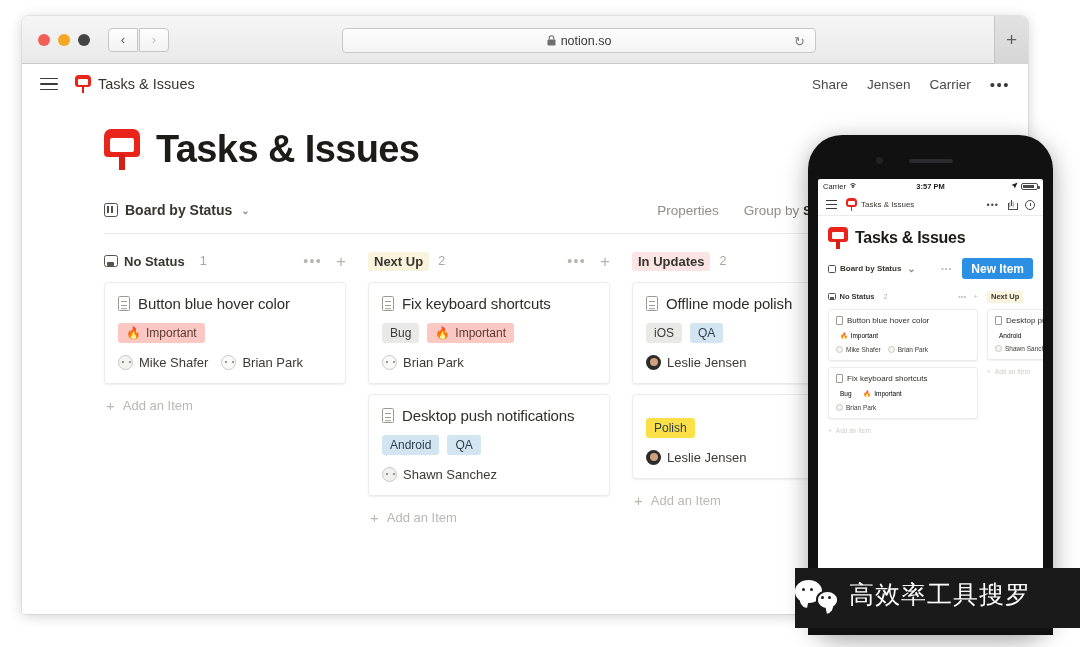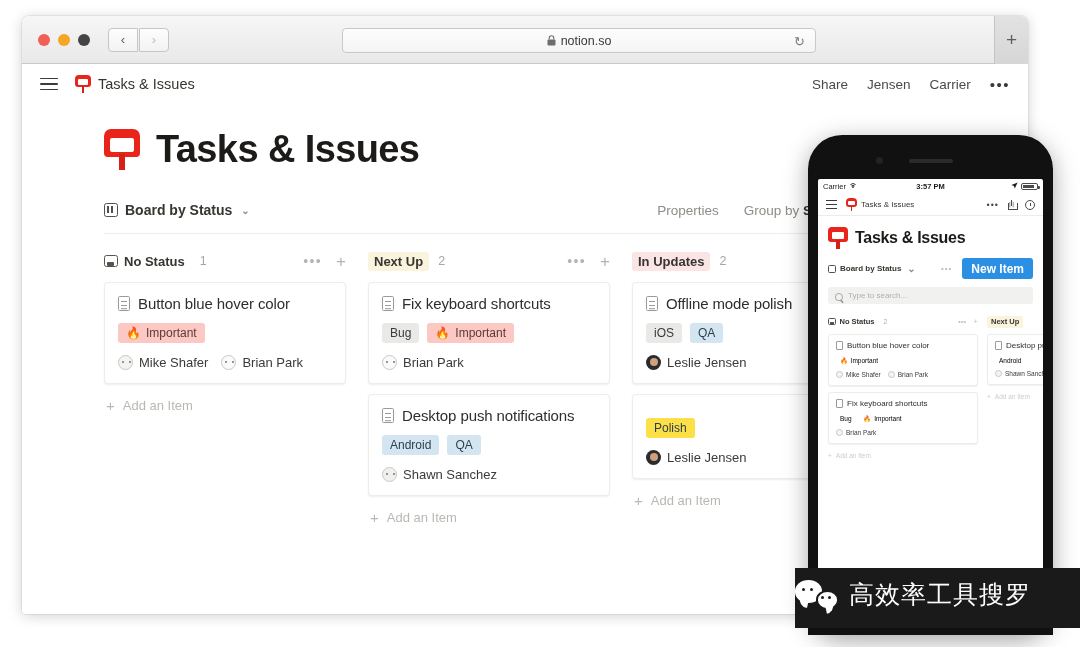--- a/index.html
+++ b/index.html
@@ -691,24 +691,20 @@
       <div class="ios-viewrow">
         <div class="ios-viewtab">
           <span class="ios-boardicon"></span>
           <span>Board by Status</span>
           <span class="caret">⌄</span>
         </div>
         <span class="dots">•••</span>
         <span class="newitem">New Item</span>
       </div>
 
-      <div class="ios-search">
-        <span class="search-ico"></span>
-        <span>Type to search...</span>
-      </div>
 
       <div class="ios-board">
           <div class="ios-col">
             <div class="ios-colhead">
               <div class="ios-colname chip-none">
                 <span class="ios-nostatus"></span>
                 <span>No Status</span>
               </div>
               <span class="ios-count">2</span>
               <div class="ios-colact">

